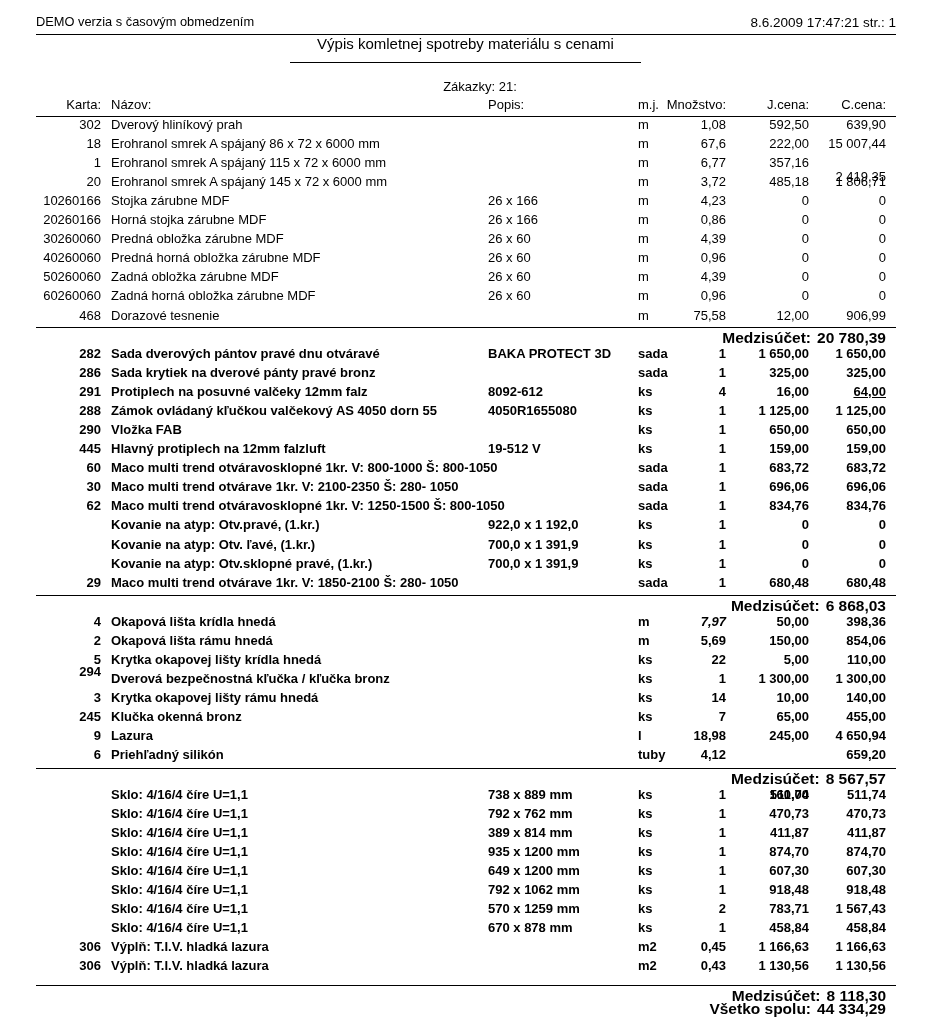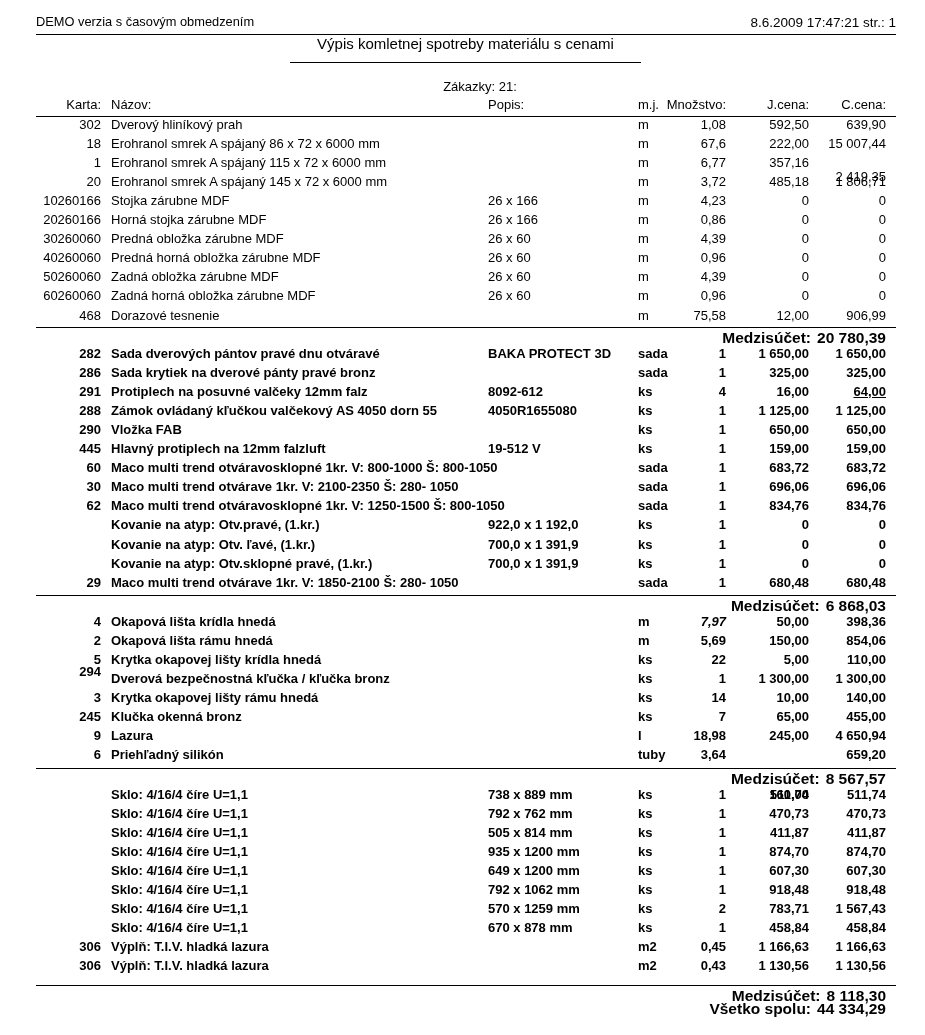--- a/index.html
+++ b/index.html
@@ -335,21 +335,21 @@
           <div class="cell mj b" style="top: 728px;">l</div>
           <div class="cell mnoz b" style="top: 728px;">18,98</div>
           <div class="cell jcena b" style="top: 728px;">245,00</div>
           <div class="cell ccena b" style="top: 728px;">4 650,94</div>
         </div>
         <div>
           <div class="cell karta b" style="top: 747px;">6</div>
           <div class="cell nazov b" style="top: 747px;">Priehľadný silikón</div>
           <div class="cell popis b" style="top: 747px;"></div>
           <div class="cell mj b" style="top: 747px;">tuby</div>
-          <div class="cell mnoz b" style="top: 747px;">3,64</div>
+          <div class="cell mnoz b" style="top: 747px;">4,12</div>
           <div class="cell jcena b" style="top: 787px; text-align: right;">160,00</div>
           <div class="cell ccena b" style="top: 747px;">659,20</div>
         </div>
         <div class="hline" style="left: 36px; width: 860px; top: 768px;"></div>
         <div class="sub" style="top: 770px;"><span>Medzisúčet:</span><span>8 567,57</span></div>
       </div>
       <div>
         <div>
           <div class="cell karta b" style="top: 787px;"></div>
           <div class="cell nazov b" style="top: 787px;">Sklo: 4/16/4 číre U=1,1</div>
@@ -364,21 +364,21 @@
           <div class="cell nazov b" style="top: 806px;">Sklo: 4/16/4 číre U=1,1</div>
           <div class="cell popis b" style="top: 806px;">792 x  762 mm</div>
           <div class="cell mj b" style="top: 806px;">ks</div>
           <div class="cell mnoz b" style="top: 806px;">1</div>
           <div class="cell jcena b" style="top: 806px;">470,73</div>
           <div class="cell ccena b" style="top: 806px;">470,73</div>
         </div>
         <div>
           <div class="cell karta b" style="top: 825px;"></div>
           <div class="cell nazov b" style="top: 825px;">Sklo: 4/16/4 číre U=1,1</div>
-          <div class="cell popis b" style="top: 825px;">505 x  814 mm</div>
+          <div class="cell popis b" style="top: 825px;">389 x  814 mm</div>
           <div class="cell mj b" style="top: 825px;">ks</div>
           <div class="cell mnoz b" style="top: 825px;">1</div>
           <div class="cell jcena b" style="top: 825px;">411,87</div>
           <div class="cell ccena b" style="top: 825px;">411,87</div>
         </div>
         <div>
           <div class="cell karta b" style="top: 844px;"></div>
           <div class="cell nazov b" style="top: 844px;">Sklo: 4/16/4 číre U=1,1</div>
           <div class="cell popis b" style="top: 844px;">935 x  1200 mm</div>
           <div class="cell mj b" style="top: 844px;">ks</div>

